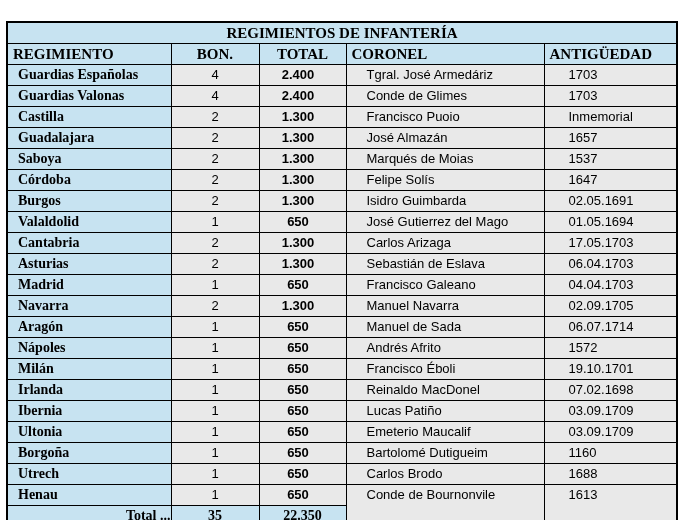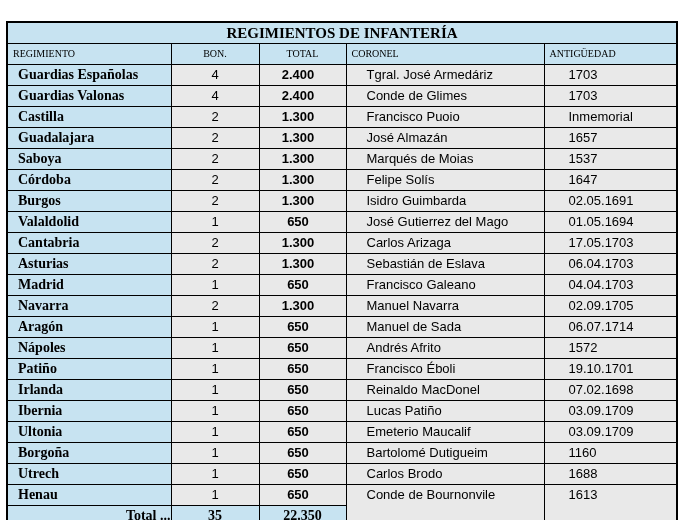--- a/index.html
+++ b/index.html
@@ -38,22 +38,22 @@
   .title-cell {
     background: var(--blue);
     font-family: "Liberation Serif", serif;
     font-weight: bold;
     font-size: 15px;
     text-align: center;
   }
   .hdr {
     background: var(--blue);
     font-family: "Liberation Serif", serif;
-    font-weight: normal;
-    font-size: 10px;
+    font-weight: bold;
+    font-size: 15px;
     text-align: left;
     padding-left: 5px;
   }
   .hdr.center { text-align: center; padding-left: 0; }
   .col-reg {
     background: var(--blue);
     font-family: "Liberation Serif", serif;
     font-weight: bold;
     font-size: 14px;
     text-align: left;
@@ -195,21 +195,21 @@
           <td class="col-ant">06.07.1714</td>
         </tr>
         <tr>
           <td class="col-reg">Nápoles</td>
           <td class="col-bon">1</td>
           <td class="col-tot">650</td>
           <td class="col-cor">Andrés Afrito</td>
           <td class="col-ant">1572</td>
         </tr>
         <tr>
-          <td class="col-reg">Patiño</td>
+          <td class="col-reg">Milán</td>
           <td class="col-bon">1</td>
           <td class="col-tot">650</td>
           <td class="col-cor">Francisco Éboli</td>
           <td class="col-ant">19.10.1701</td>
         </tr>
         <tr>
           <td class="col-reg">Irlanda</td>
           <td class="col-bon">1</td>
           <td class="col-tot">650</td>
           <td class="col-cor">Reinaldo MacDonel</td>

